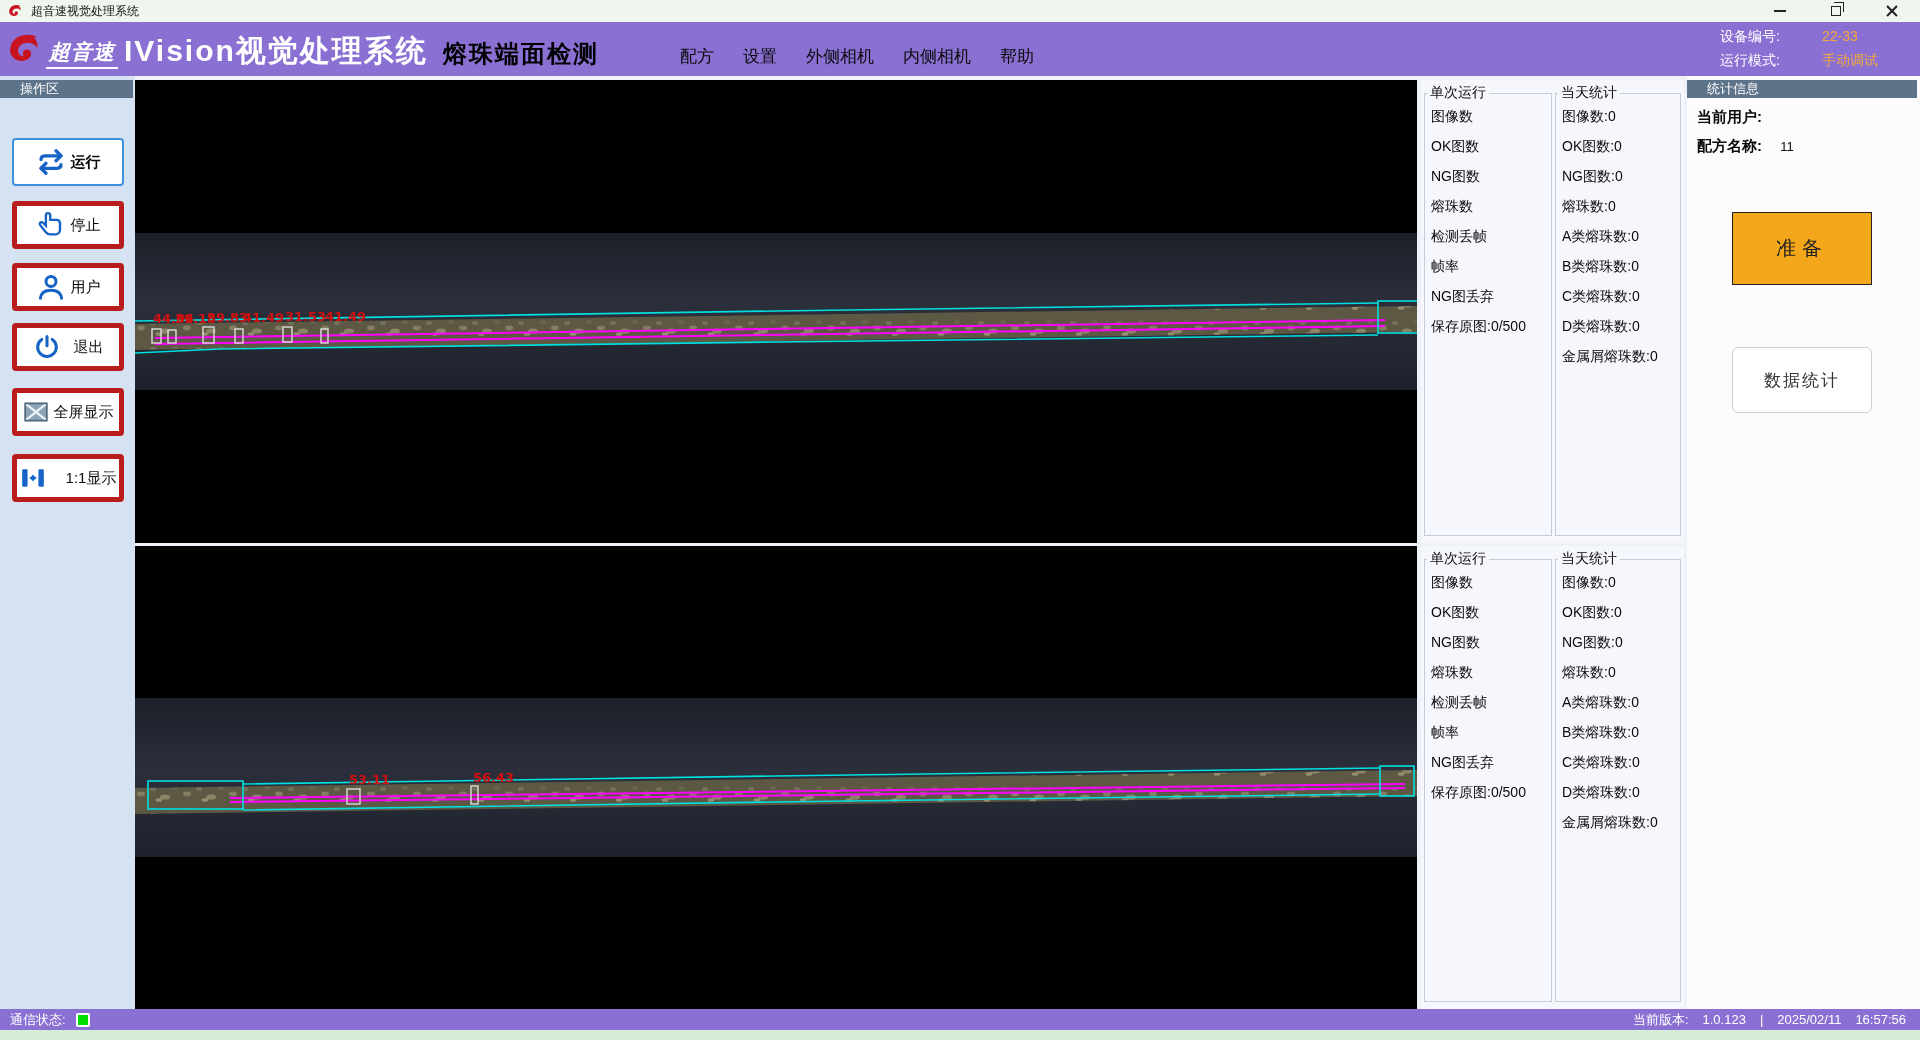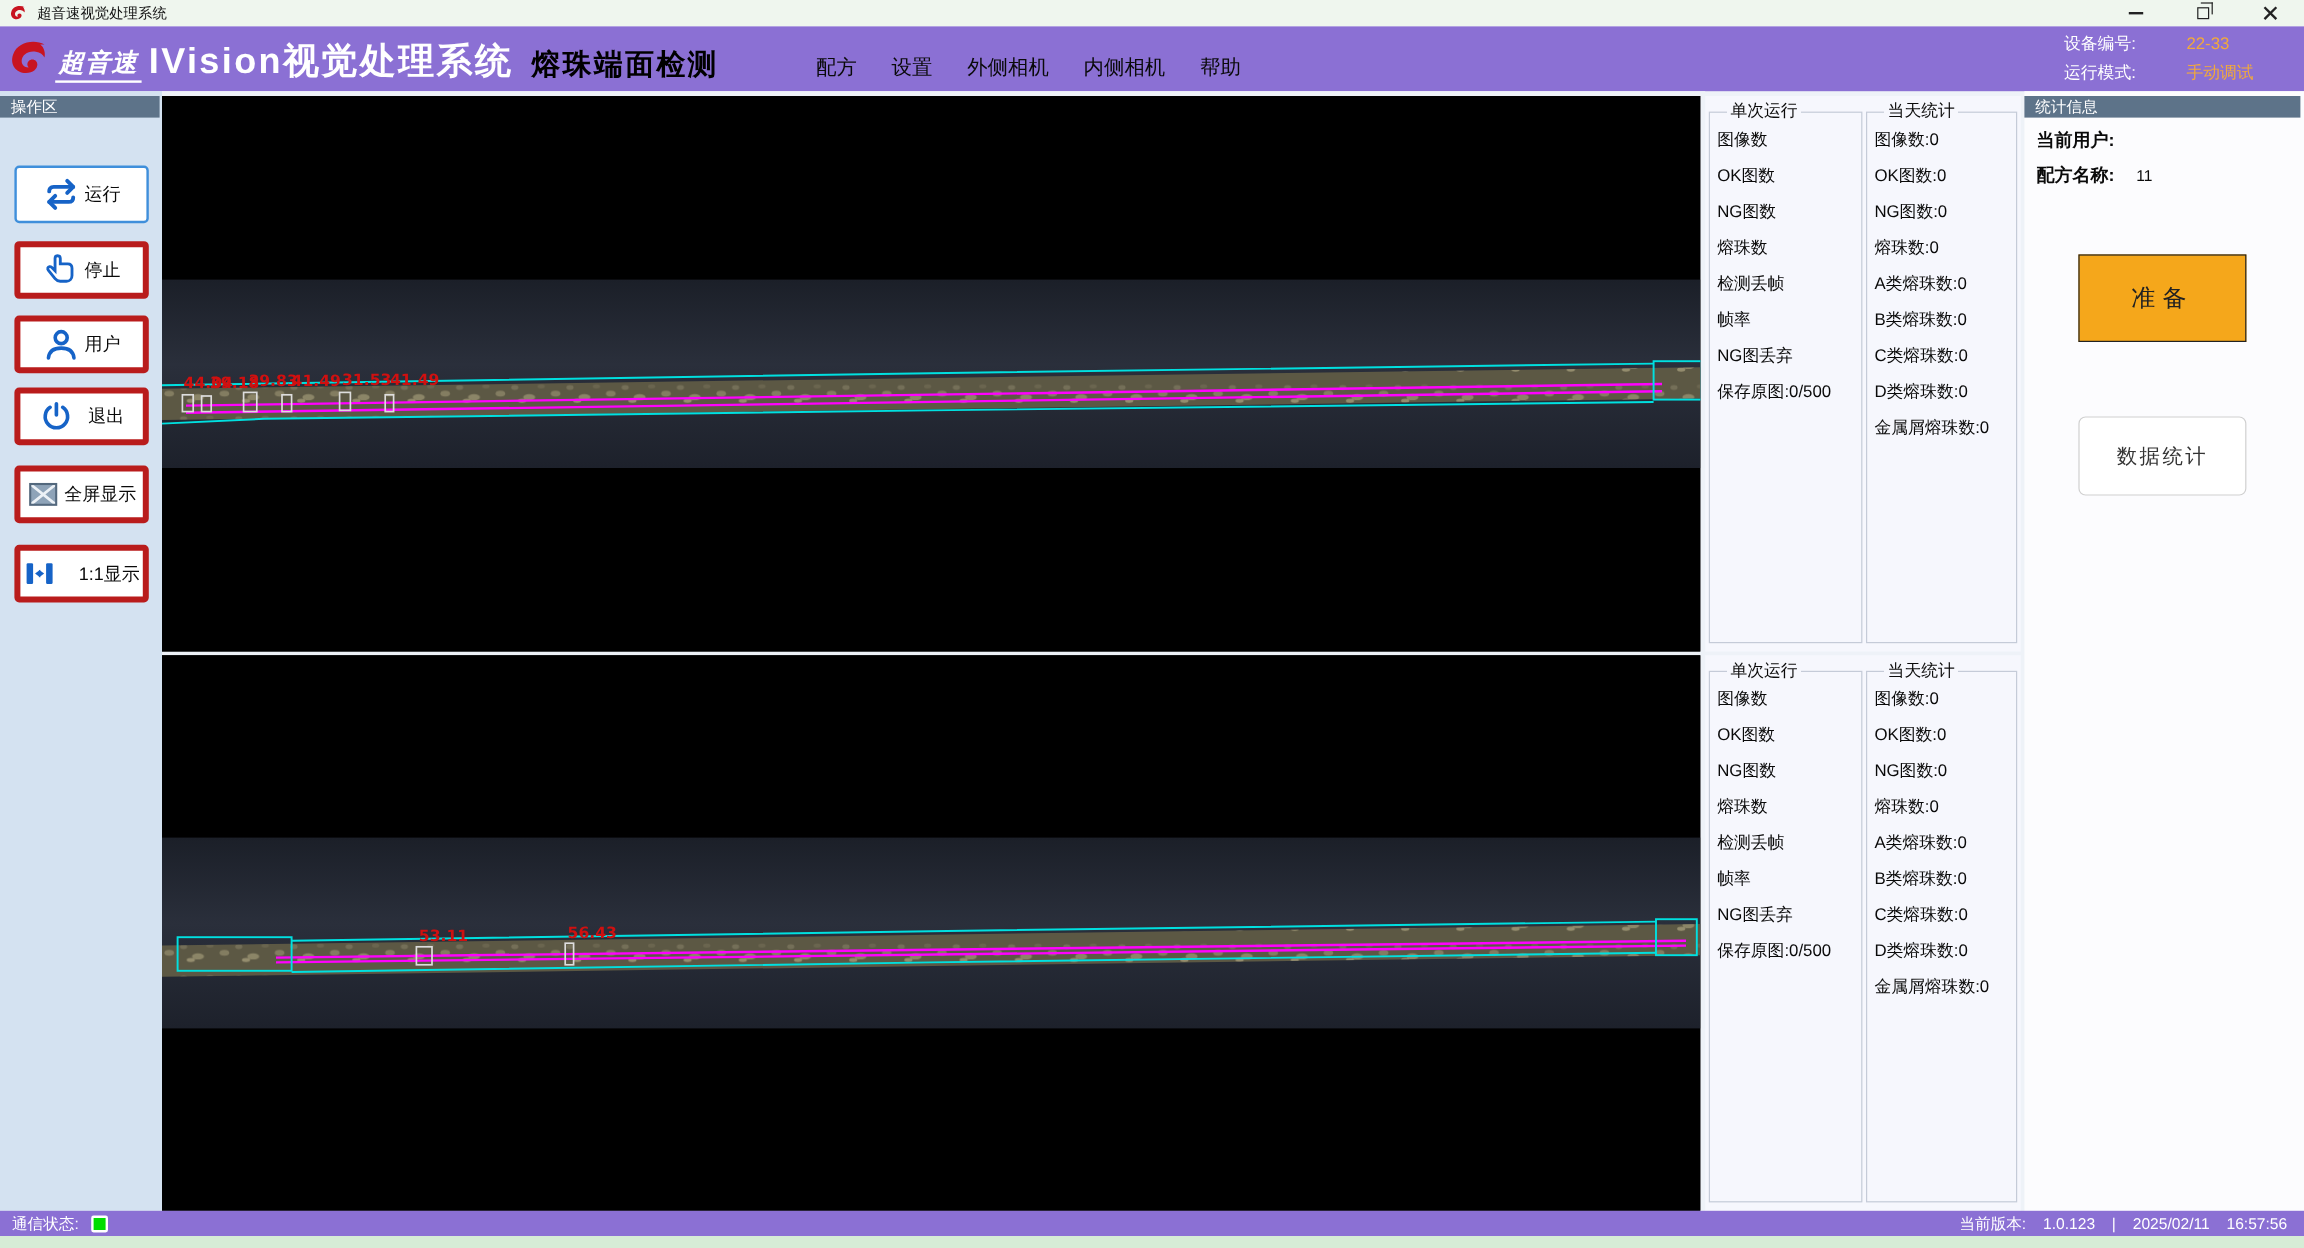--- a/index.html
+++ b/index.html
@@ -31,37 +31,37 @@
   .app-subtitle { position:absolute; left:443px; top:16px; font-size:24px; font-weight:bold; color:#000000; letter-spacing:2px; }
   .menu-bar { position:absolute; left:680px; top:0; height:54px; display:flex; align-items:flex-end; gap:29px; padding-bottom:8px; }
   .menu-item { font-size:17px; color:#0a0a0a; cursor:default; }
   .hdr-right { position:absolute; right:18px; top:6px; font-size:14px; }
   .hdr-kv { display:flex; margin-bottom:6px; }
   .hdr-kv .k { color:#fff; width:90px; }
   .hdr-kv .v { color:#f2a93b; margin-left:12px; min-width:80px; }
 
   
   .sidebar { position:absolute; left:0; top:76px; width:135px; height:933px; background:#d4e2f1; }
-  .panel-title { height:18px; background:#5d7389; color:#fff; font-size:13px; line-height:18px; padding-left:9px; }
+  .panel-title { height:18px; background:#5d7389; color:#fff; font-size:13px; line-height:18px; padding-left:20px; }
   .sidebar .panel-title { margin-top:4px; width:133px; }
   .side-btn { position:absolute; left:12px; width:112px; height:48px; background:#fff;
     border:5px solid #b91c1c; border-radius:4px; display:flex; align-items:center; justify-content:center; gap:5px; cursor:default; }
   .side-btn.active { border:2px solid #3f8fdb; }
   .side-btn .lbl { font-size:15px; color:#0a0a0a; white-space:nowrap; }
   .side-btn .ic { display:flex; align-items:center; }
 
   
   .cam-area { position:absolute; left:135px; top:76px; width:1286px; height:933px; background:#eef2f8;padding-left:44px; }
   .camera { position:absolute; left:0; width:1282px; height:463px; background:#000; }
   .camera svg { display:block; }
 
   
   .stats-panel { position:absolute; left:1421px; width:263px; height:463px; background:#f6f7fd; }
   .stats-panel fieldset { position:absolute; top:4px; height:452px; border:1px solid #c5cbd8; background:transparent; }
-  .stats-panel legend { font-size:14px; color:#0a0a0a; padding:0 3px; margin-left:14px; }
+  .stats-panel legend { font-size:14px; color:#0a0a0a; padding:0 3px; margin-left:2px; }
   .stat-row { font-size:14px; color:#0a0a0a; padding:6px 0 6px 6px; white-space:nowrap; }
 
   
   .info-panel { position:absolute; left:1687px; top:76px; width:233px; height:933px; background:#fcfcfe; }
   .info-panel .panel-title { margin-top:4px; width:230px; }
   .info-kv { font-size:15px; font-weight:bold; color:#0a0a0a; margin:10px 0 0 10px; }
   .info-kv .val { font-weight:normal; font-size:13px; margin-left:14px; }
   .ready-btn { position:absolute; left:45px; top:136px; width:140px; height:73px; background:#f5a71b;
     border:1px solid #222; font-size:20px; color:#222; letter-spacing:6px;
     display:flex; align-items:center; justify-content:center; cursor:default; }
@@ -121,21 +121,21 @@
       </div>
       <div class="hdr-kv">
         <span class="k">运行模式:</span>
         <span class="v">手动调试</span>
       </div>
     </div>
   </div>
 
   <div class="sidebar">
     <div class="panel-title">操作区</div>
-  <div class="side-btn active" style="top: 62px;">
+  <div class="side-btn active" style="top: 62px; font-weight: bold;">
         <span class="ic">
           <svg viewBox="0 0 24 24" width="30" height="30">
             <g fill="none" stroke="#1663c7" stroke-width="2.6" stroke-linecap="round" stroke-linejoin="round">
               <path d="M20 7H7C4.8 7 4 8.5 4 10"></path>
               <path d="M16 3l4 4-4 4"></path>
               <path d="M4 17h13c2.2 0 3-1.5 3-3"></path>
               <path d="M8 13l-4 4 4 4"></path>
             </g>
           </svg>
         </span>

